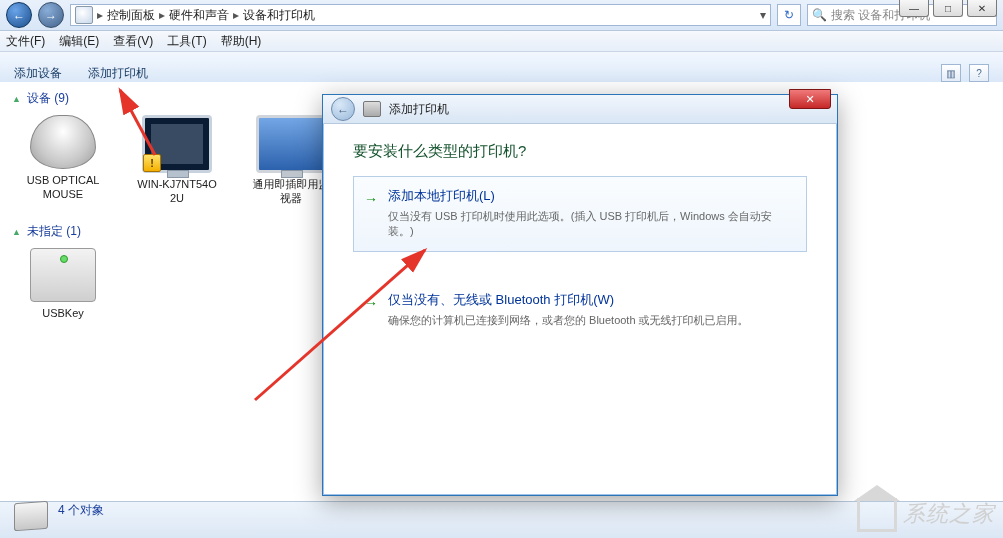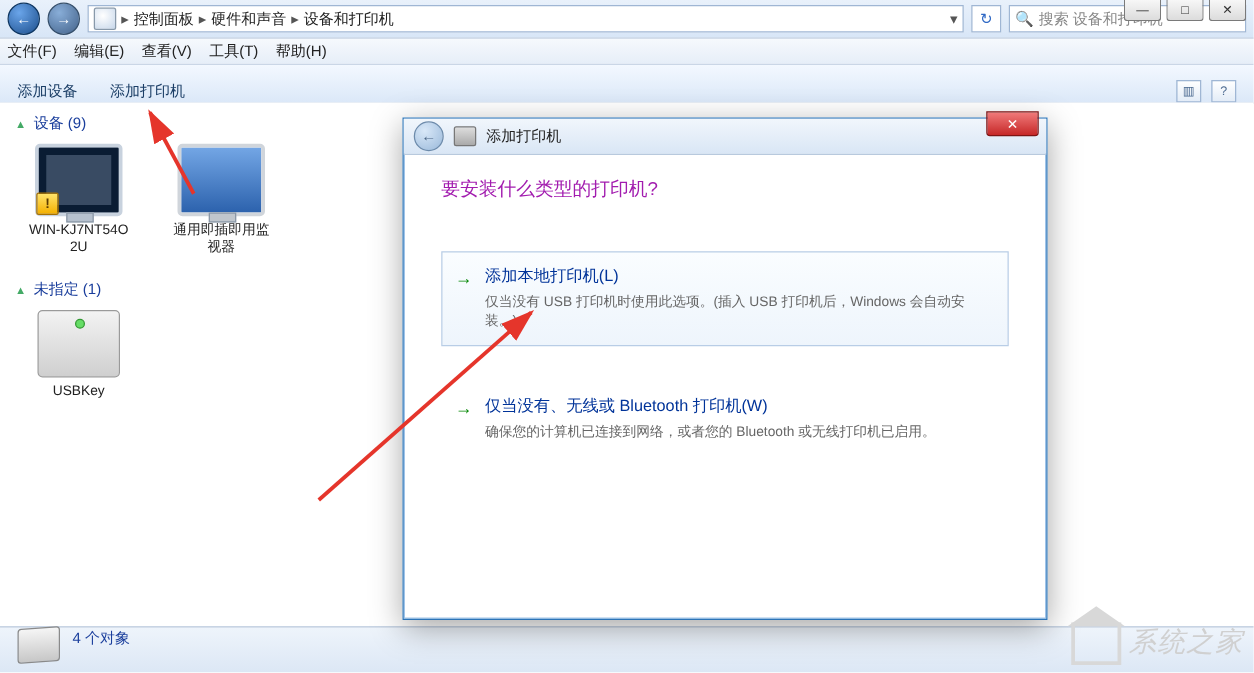--- a/index.html
+++ b/index.html
@@ -47,21 +47,21 @@
 .status .sic{width:32px;height:26px;background:linear-gradient(#f5f5f5,#c7c7c7);border:1px solid #8a8a8a;border-radius:3px;transform:skewY(-4deg)}
 .status .stxt{color:#1a3e9c}
 
 .dialog{position:absolute;left:322px;top:94px;width:514px;height:400px;background:#fff;border:1px solid #2b74b8;box-shadow:0 0 0 1px #9fc3e8 inset,0 6px 24px rgba(0,0,0,.35)}
 .dlg-title{height:28px;background:linear-gradient(#f1f6fc,#d9e6f5);border-bottom:1px solid #b8c9dd;display:flex;align-items:center;padding:0 8px;gap:8px}
 .dlg-back{width:22px;height:22px;border-radius:50%;background:radial-gradient(circle at 35% 30%,#d9e8f8,#9ab9da);border:1px solid #6d8bab;display:flex;align-items:center;justify-content:center;color:#4a6585;font-size:12px}
 .dlg-pic{width:16px;height:14px;background:linear-gradient(#ddd,#aaa);border:1px solid #777;border-radius:2px}
 .dlg-title .t{color:#222}
 .dlg-close{position:absolute;top:-6px;right:6px;width:40px;height:18px;background:linear-gradient(#f07a7a,#c62828);border:1px solid #7e1414;border-radius:0 0 3px 3px;display:flex;align-items:center;justify-content:center;color:#fff;font-size:11px}
 .dlg-body{padding:18px 30px}
-.dlg-head{color:#a21caf;font-size:15px;margin-bottom:40px}
+.dlg-head{color:#14532d;font-size:15px;margin-bottom:15px}
 .opt{border:1px solid transparent;padding:10px 12px 12px 34px;position:relative;margin-bottom:28px}
 .opt.sel{border:1px solid #b8cde6;background:linear-gradient(#fafdff,#eef5fc)}
 .opt .arr{position:absolute;left:10px;top:12px;color:#0a8a0a;font-size:14px}
 .opt .ot{color:#003399;font-size:13px;margin-bottom:4px}
 .opt .od{color:#666;font-size:11px}
 
 .arrow-svg{position:absolute;top:0;left:0;pointer-events:none;z-index:50}
 
 .wm{position:absolute;right:8px;bottom:6px;color:#d0d0d0;font-size:22px;font-style:italic;font-weight:normal;letter-spacing:1px;pointer-events:none}
 .wm .house{display:inline-block;width:34px;height:28px;border:3px solid #d8d8d8;position:relative;vertical-align:middle;margin-right:6px}
@@ -112,20 +112,24 @@
     <div class="rtool">?</div>
   </div>
 </div>
 
 <div class="content">
   <div class="group-head">
     <span class="tri">▲</span>
     <span>设备 (9)</span>
   </div>
   <div class="items">
+    <div class="item">
+      <div class="ic mouse-ic"></div>
+      <div class="lab">USB OPTICAL MOUSE</div>
+    </div>
     <div class="item">
       <div class="ic pc-ic">
         <div class="warn">!</div>
       </div>
       <div class="lab">WIN-KJ7NT54O
 2U</div>
     </div>
     <div class="item">
       <div class="ic mon-ic"></div>
       <div class="lab">通用即插即用监视器</div>

